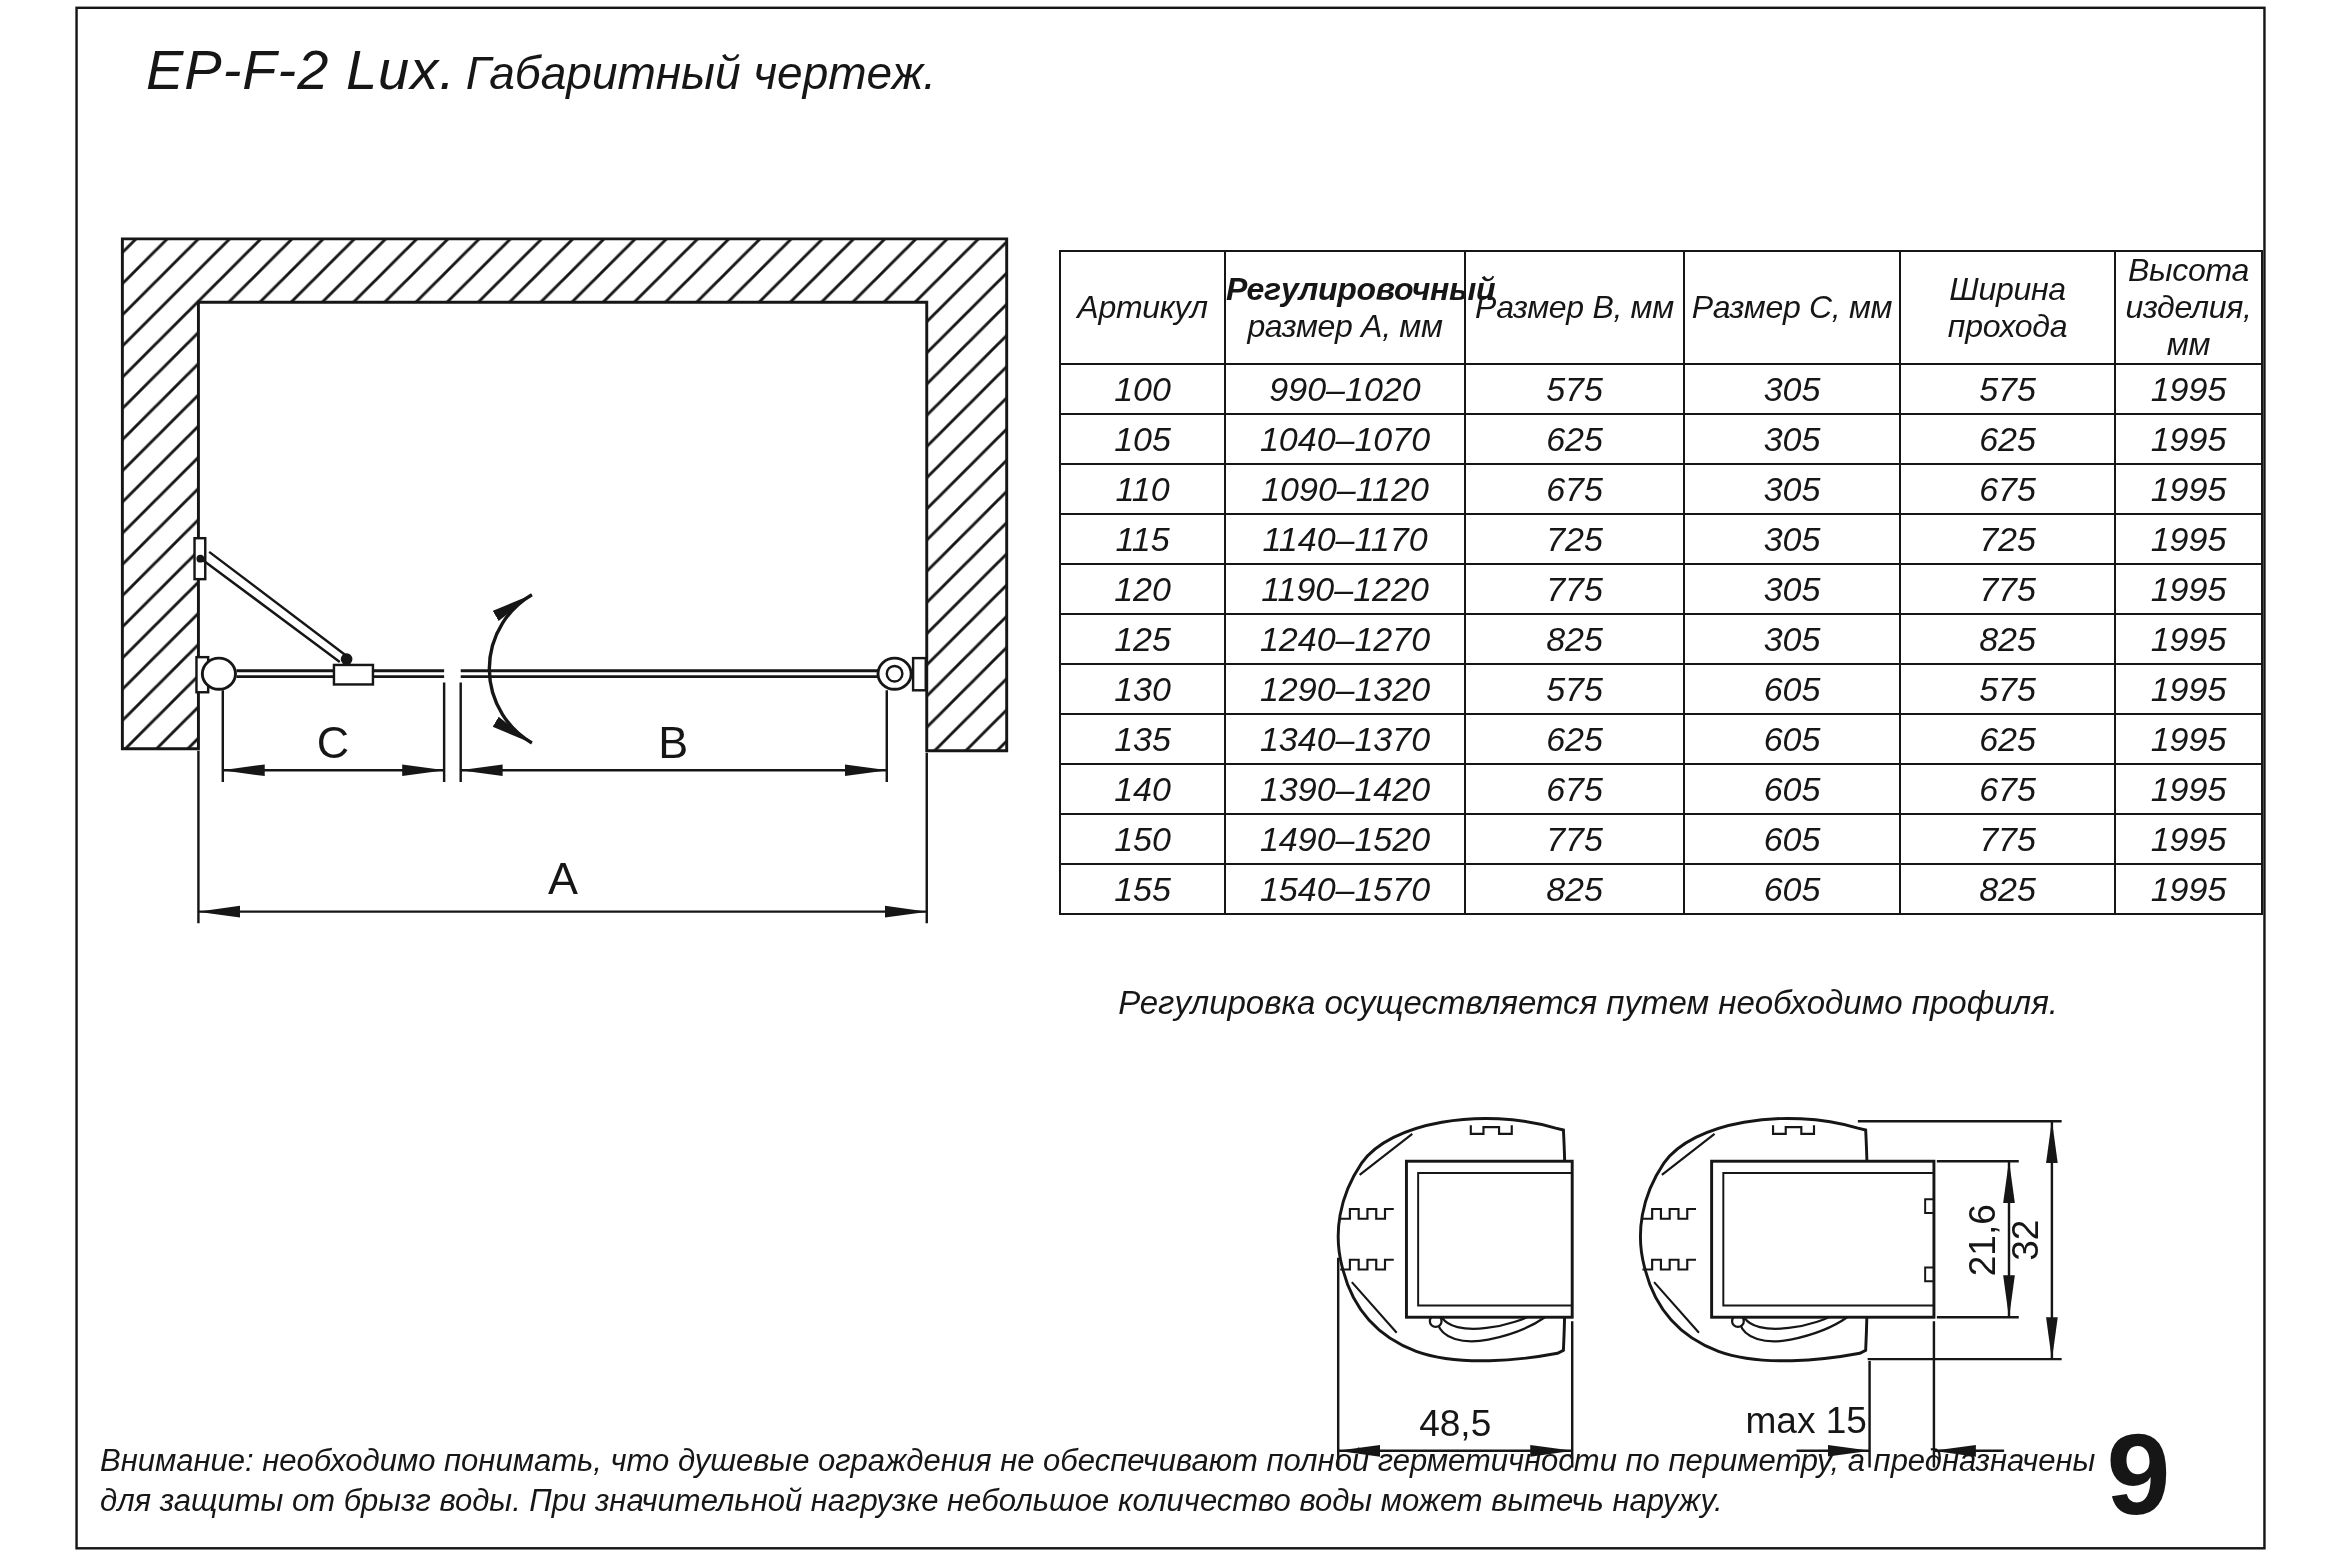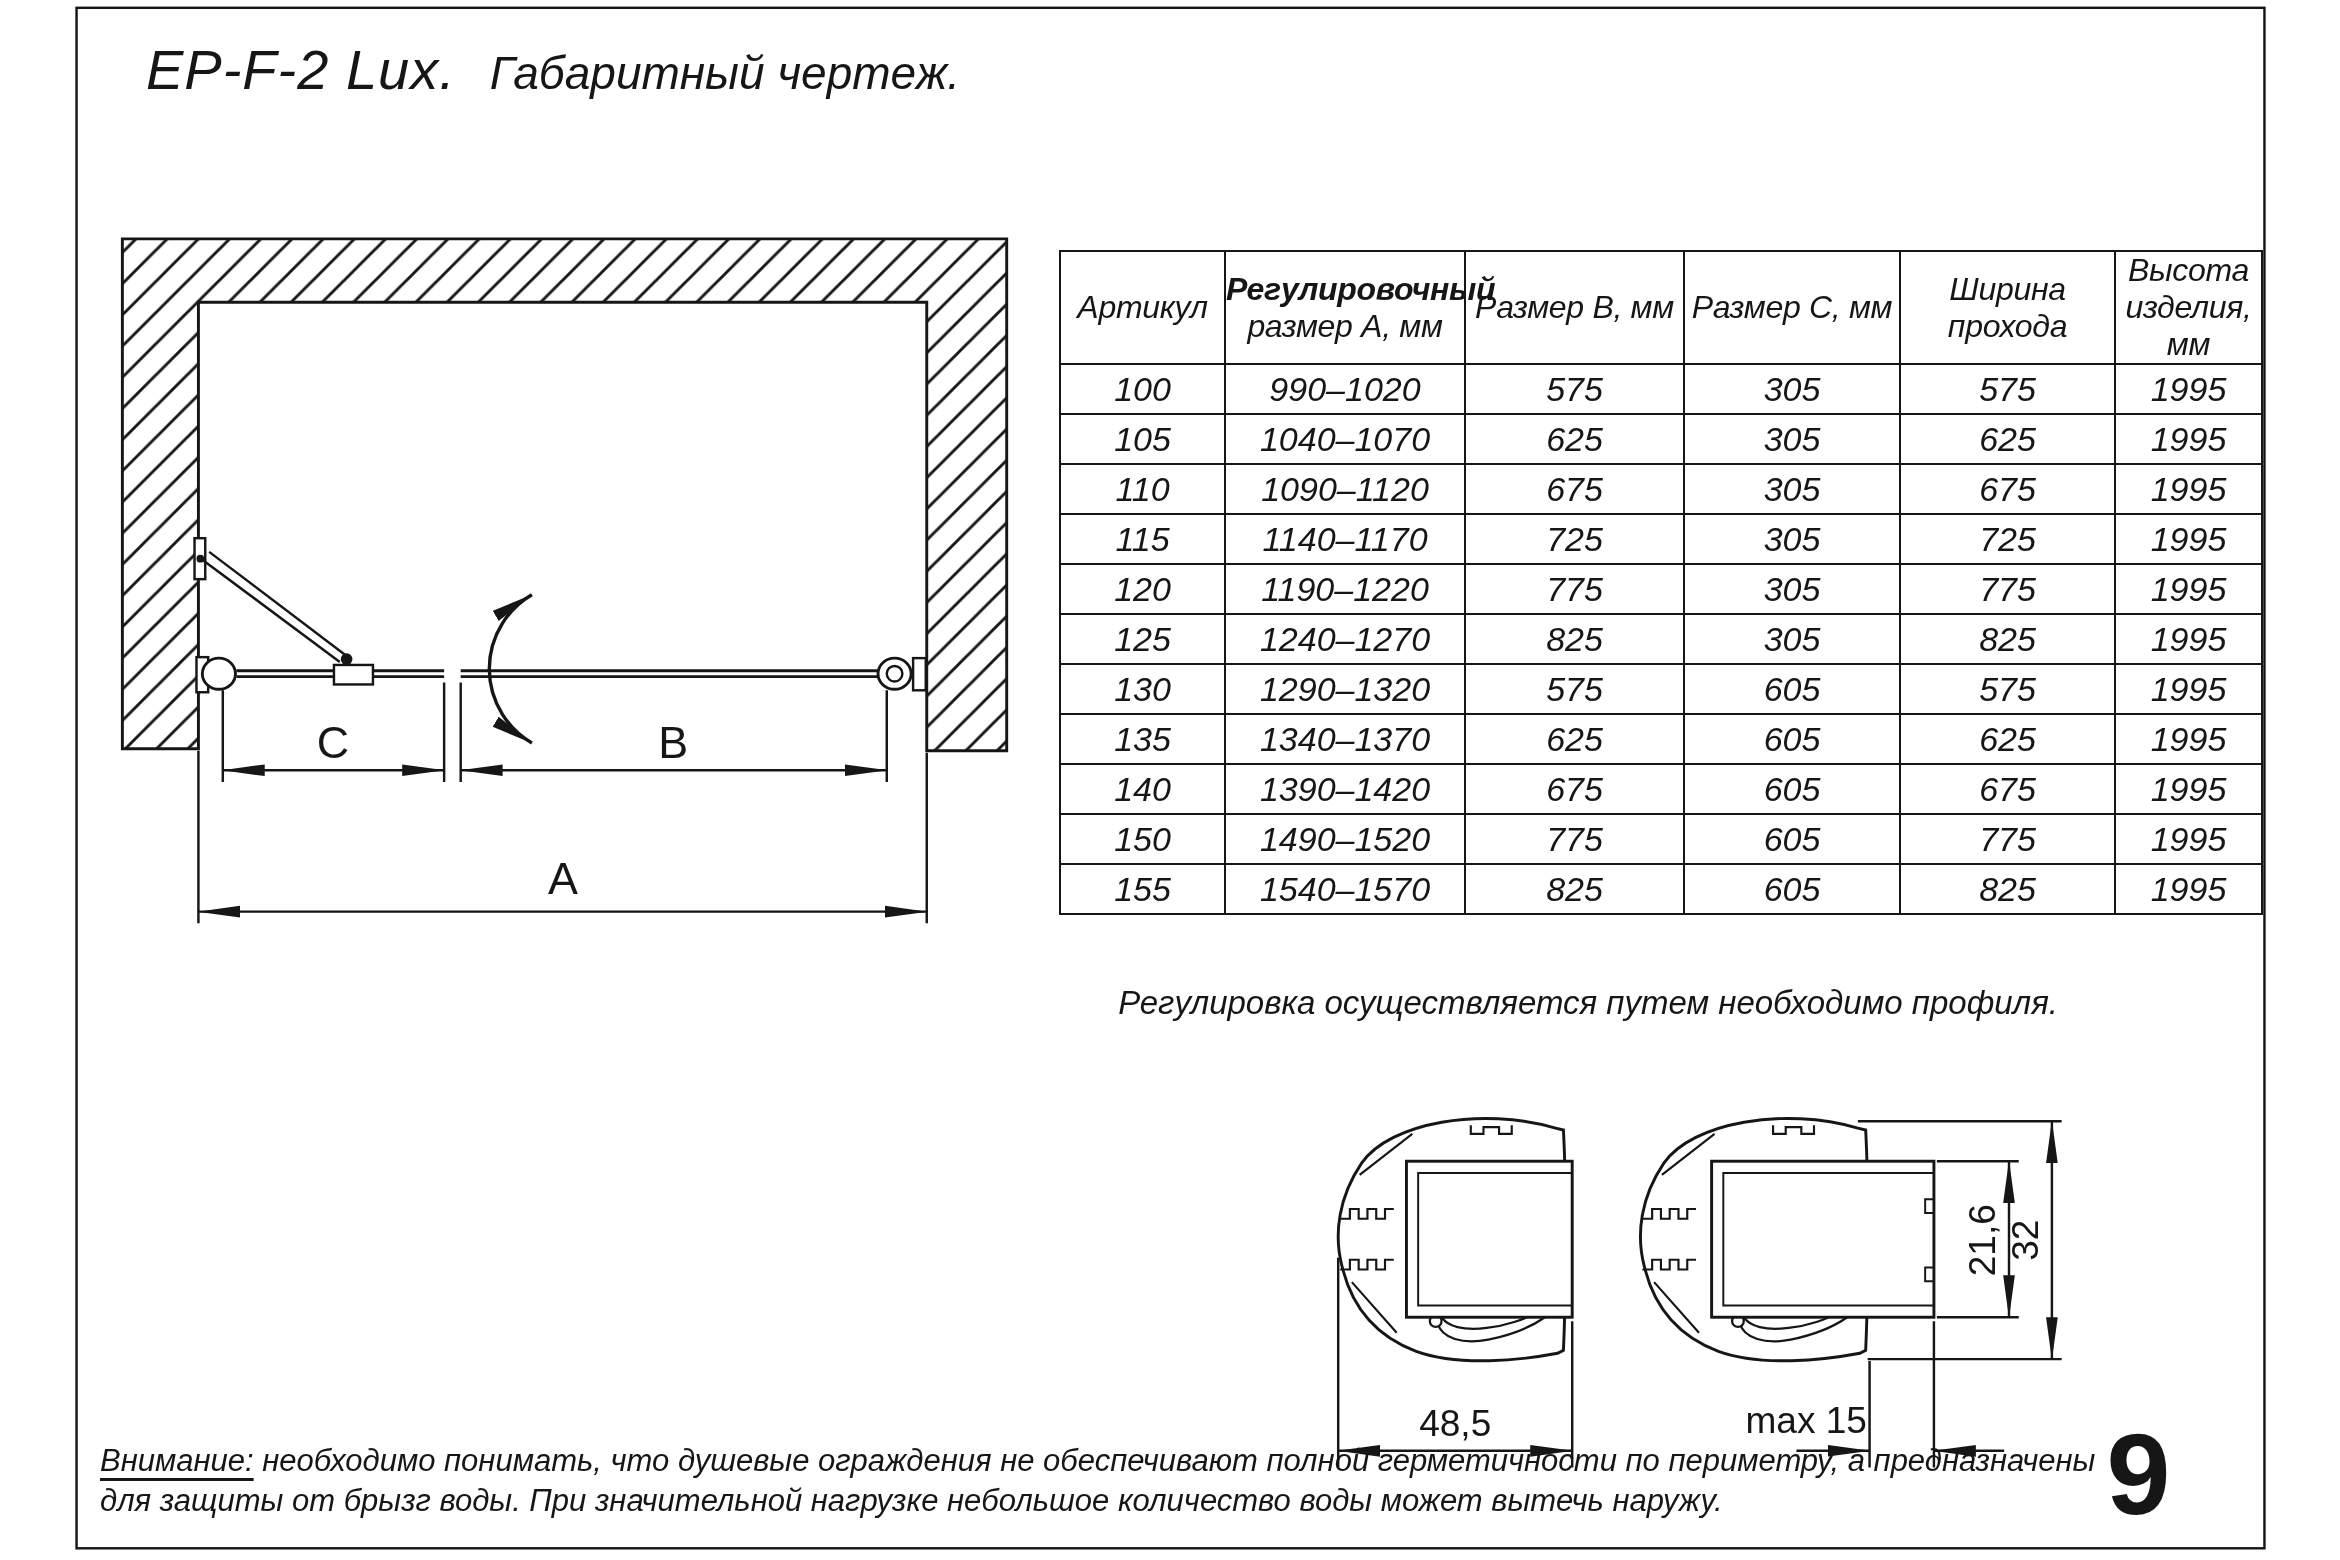--- a/index.html
+++ b/index.html
@@ -2,36 +2,36 @@
 <html><head>
 <meta charset="utf-8">
 <style>
   html,body{margin:0;padding:0;background:#e8e8e8;}
   .page{position:relative;width:2341px;height:1560px;background:#ffffff;overflow:hidden;
         font-family:"Liberation Sans",sans-serif;color:#161616;}
   svg text{font-family:"Liberation Sans",sans-serif;fill:#161616;}
 
   .title{position:absolute;left:146px;top:37px;white-space:nowrap;font-style:italic;}
   .title .model{font-size:56px;letter-spacing:1px;}
-  .title .caption{font-size:46px;margin-left:34px;}
+  .title .caption{font-size:46px;margin-left:10px;}
 
   .size-table{position:absolute;left:1059px;top:250px;border-collapse:collapse;table-layout:fixed;
               width:1202px;}
   .size-table td,.size-table th{border:2.9px solid #161616;text-align:center;vertical-align:middle;
               font-style:italic;font-weight:normal;padding:0;}
   .size-table thead th{height:101px;font-size:32px;line-height:37px;letter-spacing:-0.3px;}
   .size-table tbody td{height:48px;font-size:34px;}
   .size-table .bold-line{font-weight:bold;}
 
   .notes{position:absolute;left:1073px;top:979px;width:985px;text-align:right;
          font-style:italic;font-size:33px;line-height:47px;white-space:nowrap;}
 
   .warning{position:absolute;left:100px;top:1441px;width:1950px;font-style:italic;
            font-size:31px;line-height:40px;white-space:nowrap;}
-  .warning .uline{text-decoration:underline;text-underline-offset:6.8px;text-decoration-thickness:2.9px;}
+  .warning .uline{text-underline-offset:6.8px;text-decoration-thickness:2.9px;}
 
   .page-number{position:absolute;left:2085px;top:1408px;width:107px;text-align:center;
                font-size:115px;font-weight:bold;}
 
   .lineart{position:absolute;left:0;top:0;}
   .dimlabel{font-size:46px;}
   .dimlabel-small{font-size:38px;}
 </style>
 </head>
 <body>

